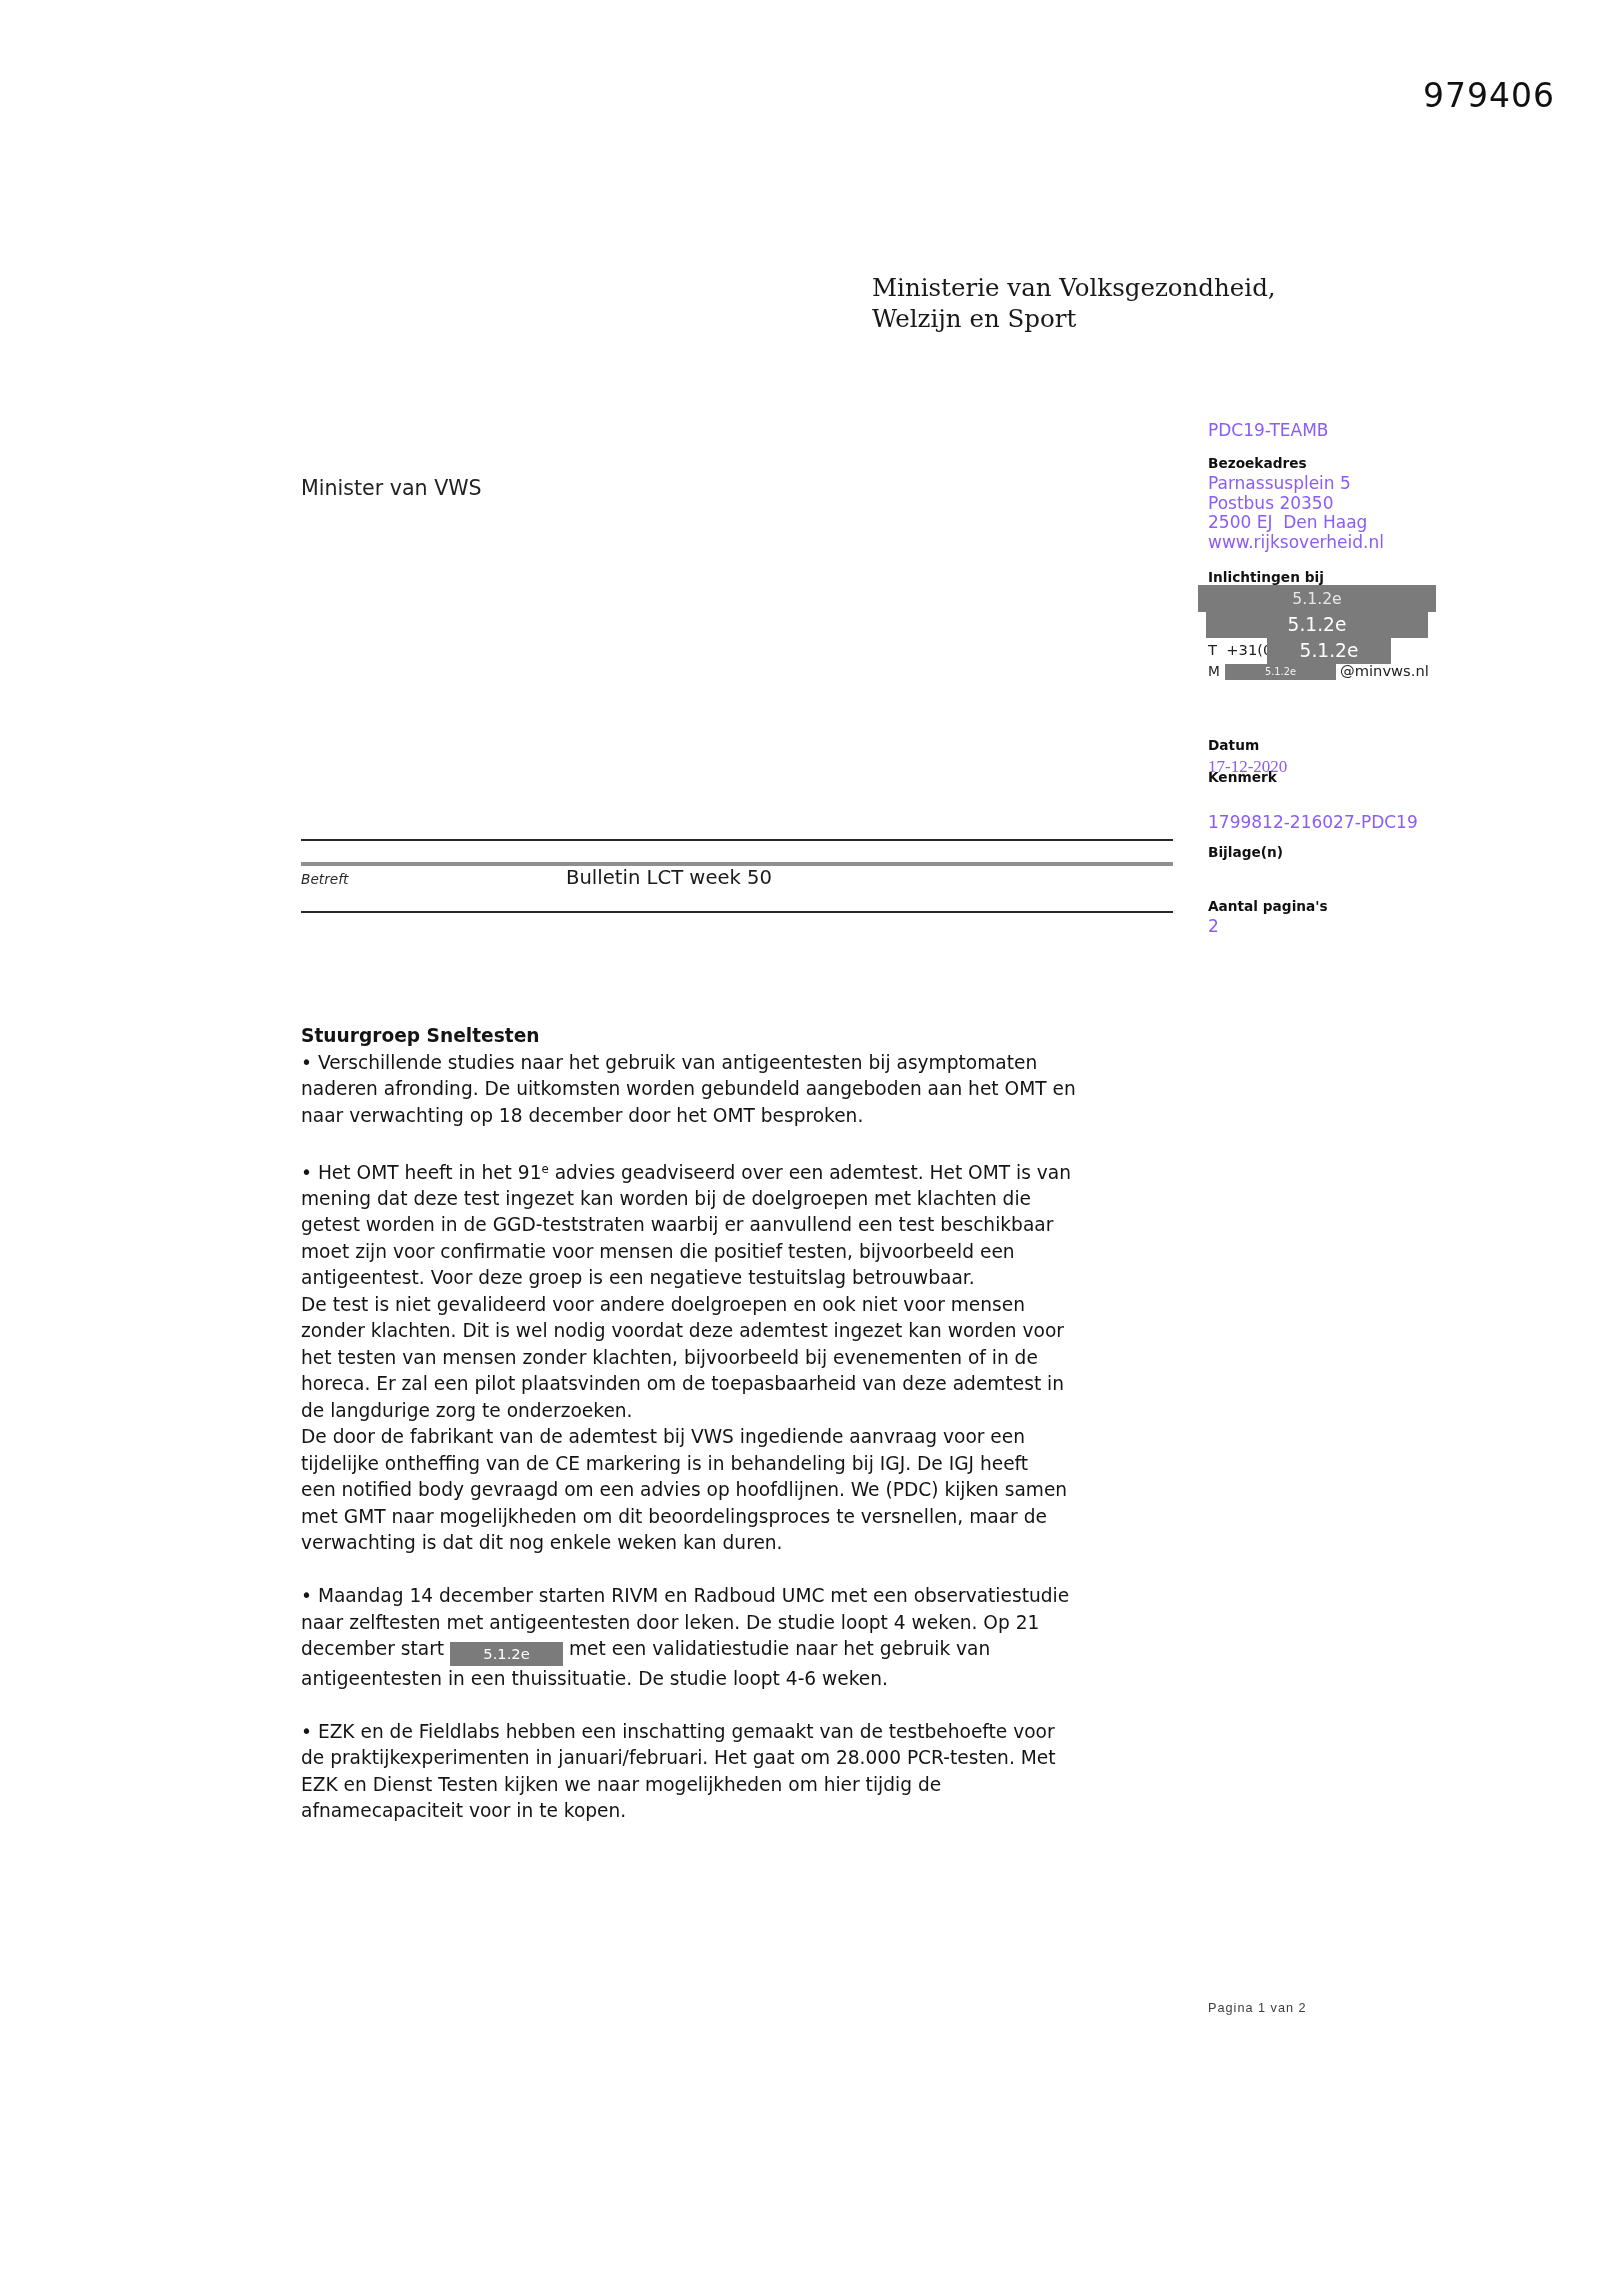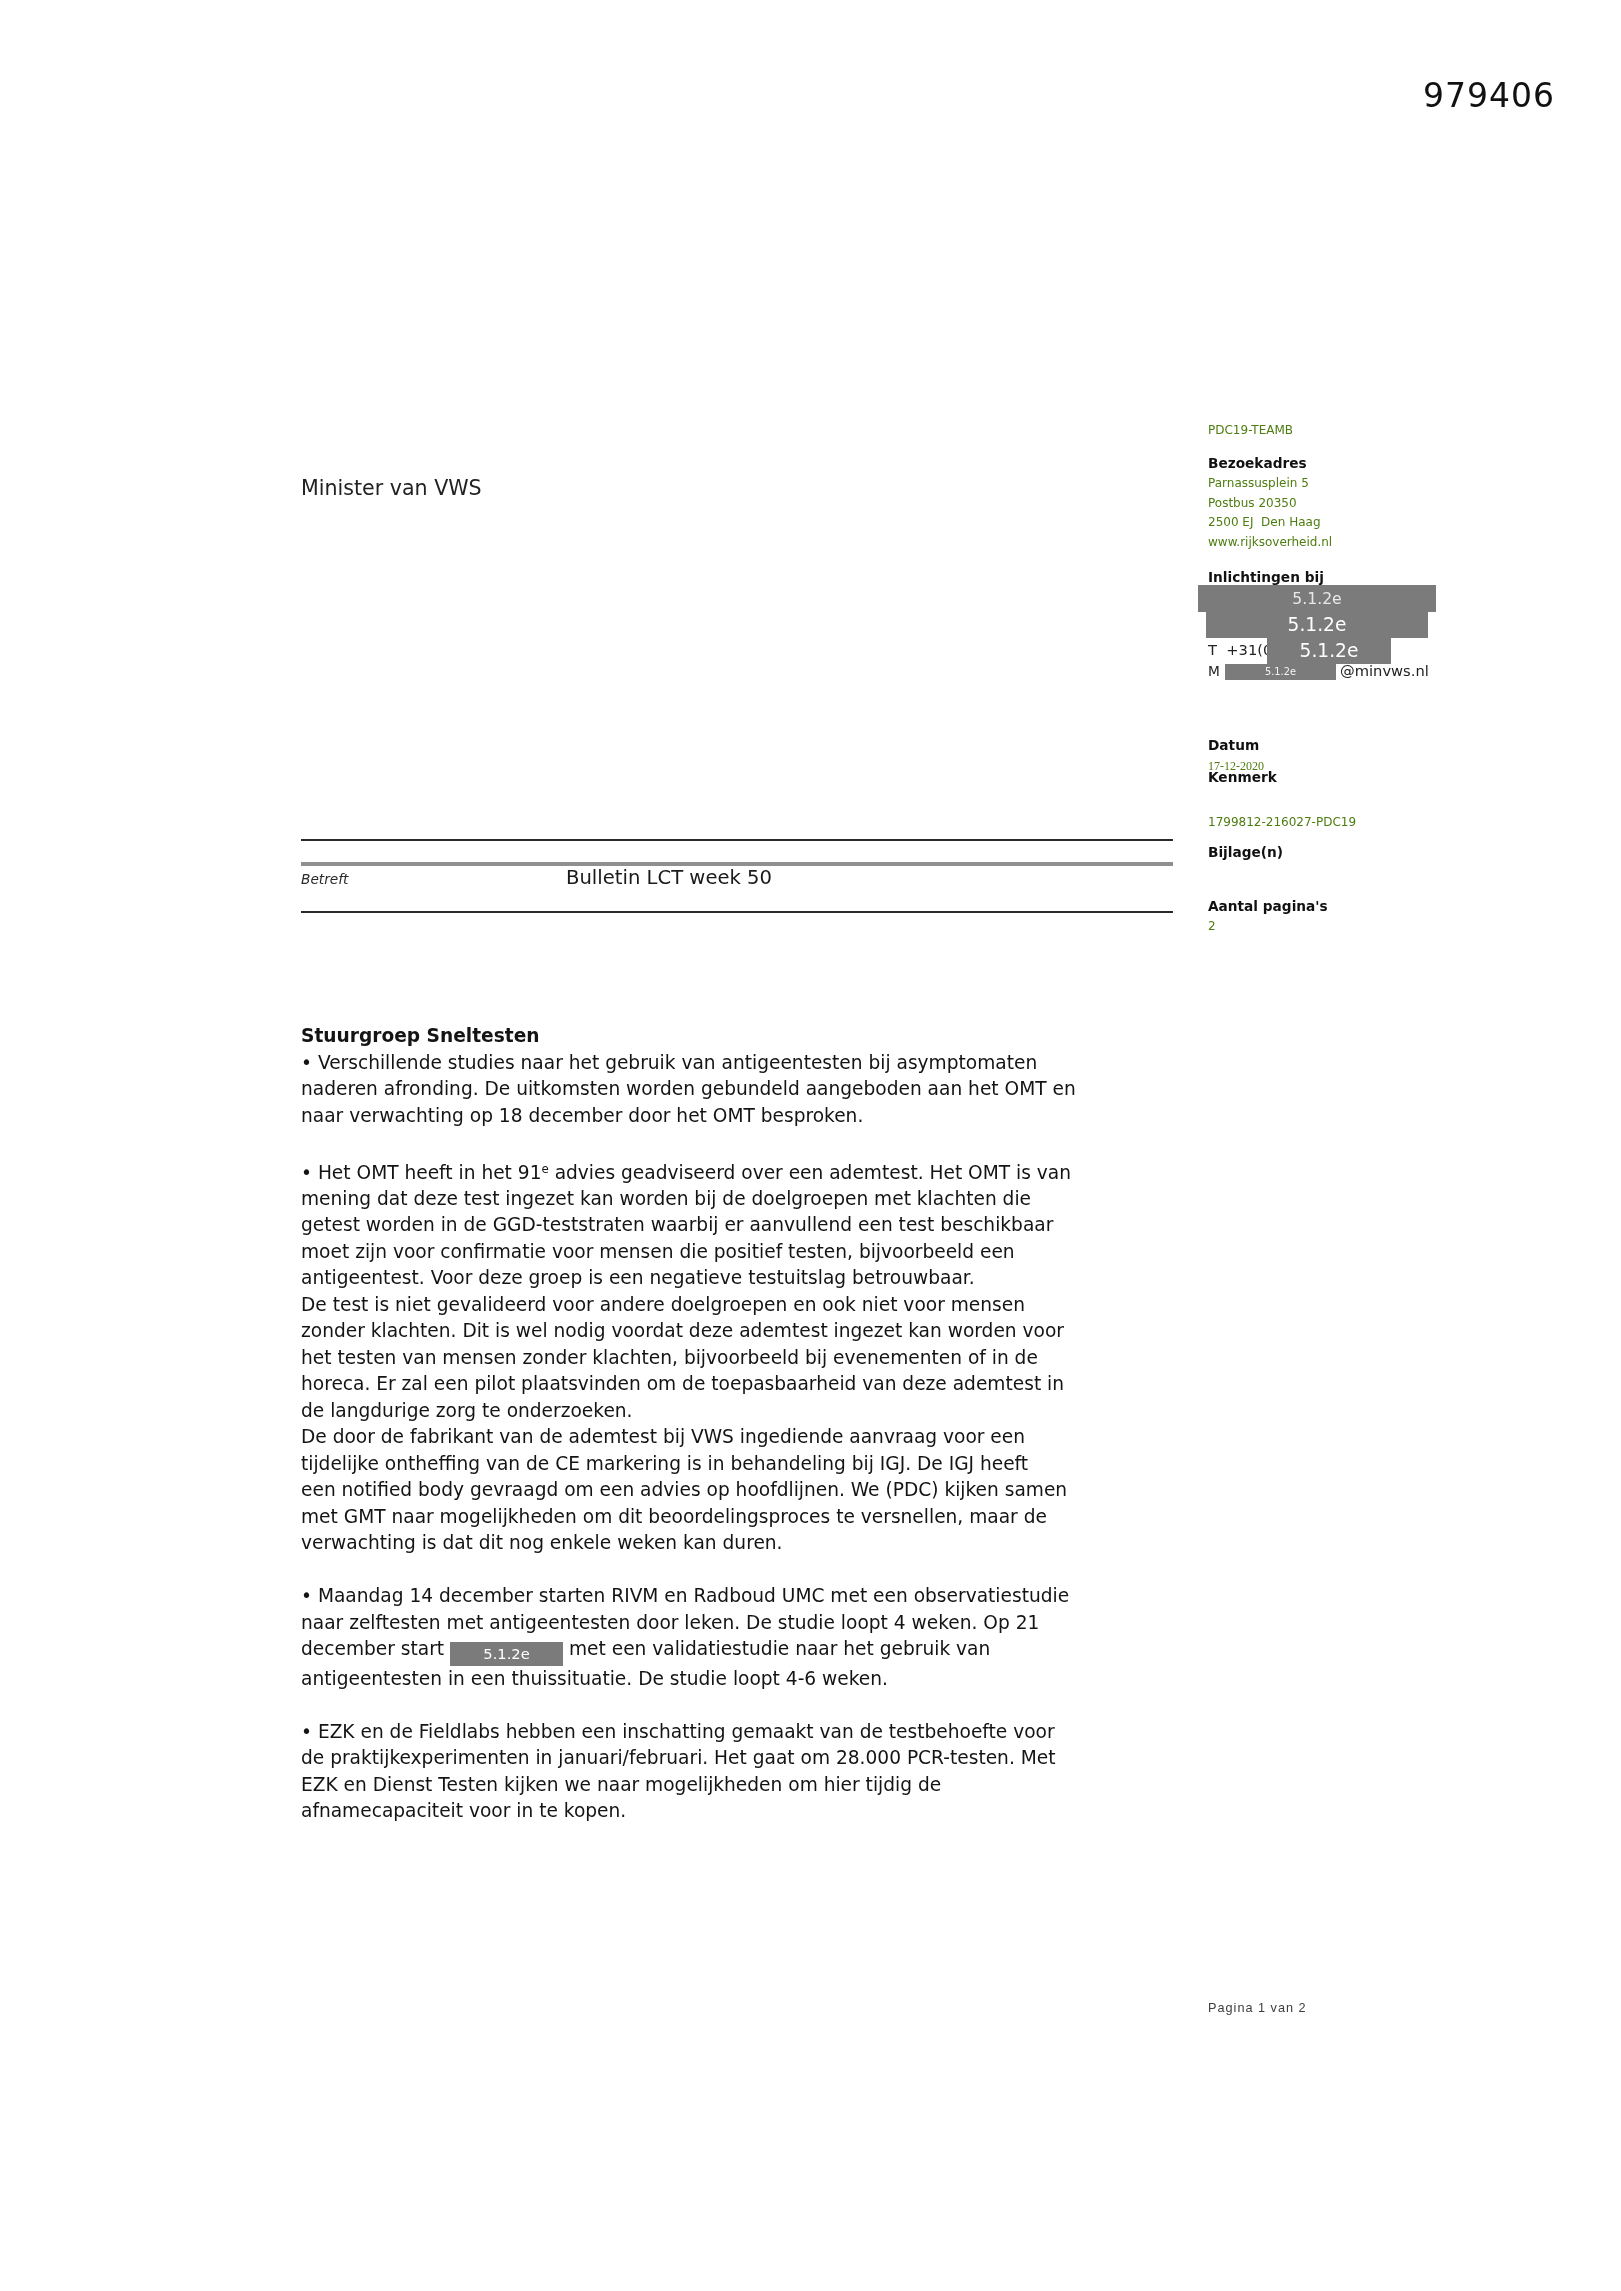--- a/index.html
+++ b/index.html
@@ -21,21 +21,21 @@
 
   .doc-title { left:297px; top:712px; font-size:61px; font-weight:400; color:#1c1c1c; letter-spacing:0px; }
 
   
   .rule-thin { left:301px; width:872px; height:2px; background:#2a2a2a; }
   .rule-thick { left:301px; width:872px; height:3.9px; background:#8f8f8f; }
   .betreft-label { left:301px; top:871px; font-size:13.7px; color:#2a2a2a;font-style:italic; }
   .betreft-value { left:566px; top:866px; font-size:19.6px; color:#1a1a1a; }
 
   
-  .side { font-size:12px; color:#4d7c0f; line-height:19.6px; }
+  .side { font-size:17px; color:#8b5cf6; line-height:19.6px; }
   .side-label { font-weight:bold; font-size:13.7px; color:#111; }
   .pre { white-space:pre-line; }
 
   .redbox {
     position:absolute; background:#7b7b7b; color:#f2f2f2;
     display:flex; align-items:center; justify-content:center;
   }
   .red1 { left:1198px; top:585px; width:238px; height:26.5px; font-size:15.7px; color:#e8e8e8; }
   .red2 { left:1206px; top:612px; width:222px; height:25.5px; font-size:18.6px; color:#ffffff; }
   .red3 { left:1267px; top:637px; width:124px; height:27.4px; font-size:18.6px; color:#ffffff; }
@@ -61,20 +61,22 @@
 
   .footer { left:1208px; top:2001px; font-family:Liberation Sans, sans-serif; font-size:12.7px; color:#3d3d3d; letter-spacing:1px; }
 </style>
 </head>
 <body>
 
 <div class="page">
 
   <div class="abs doc-number">979406</div>
 
+  <div class="abs ministry">Ministerie van Volksgezondheid,
+Welzijn en Sport</div>
 
   <div class="abs addressee">Minister van VWS</div>
 
   <div class="abs side" style="left:1208px; top:421px;">PDC19-TEAMB</div>
 
   <div class="abs side side-label" style="left:1208px; top:454px;">Bezoekadres</div>
   <div class="abs side pre" style="left:1208px; top:474px;">Parnassusplein 5
 Postbus 20350
 2500 EJ&nbsp; Den Haag
 www.rijksoverheid.nl</div>

